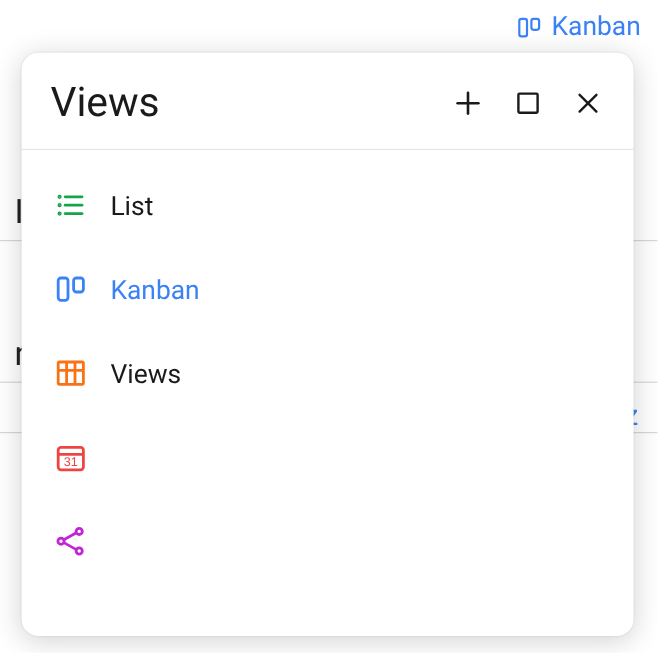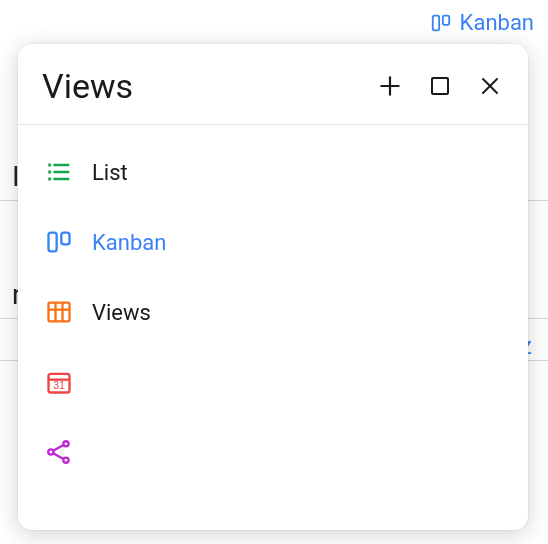--- a/index.html
+++ b/index.html
@@ -63,21 +63,21 @@
   .header-actions .icon-btn svg { display: block; }
 
   .panel-body { padding: 12px 0; }
   .view-item {
     display: flex;
     align-items: center;
     gap: 18px;
     padding: 20px 26px;
     cursor: pointer;
   }
-  .view-item .icon { width: 30px; height: 30px; display: flex; align-items: center; justify-content: center; }
+  .view-item .icon { width: 30px; height: 30px; display: flex; align-items: flex-start; justify-content: center; }
   .view-item .icon svg { display: block; }
   .view-item .label { font-size: 22px; color: #1a1a1a; }
   .view-item.active .label { color: #3b82f6; }
 
 </style>
 </head>
 <body>
 
 <div class="stage">
 

